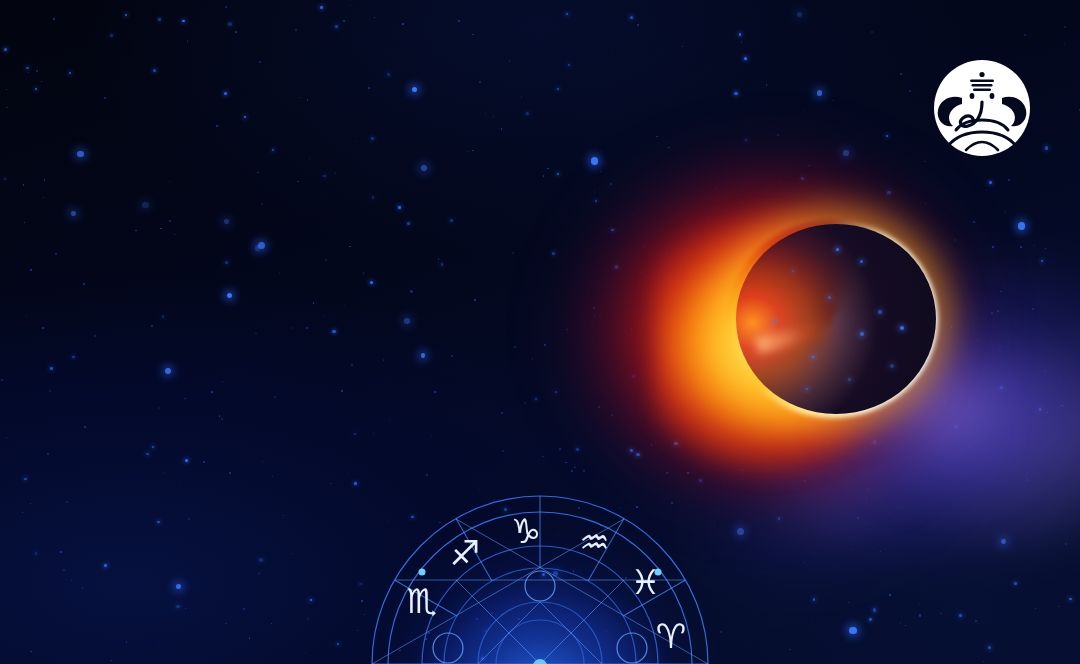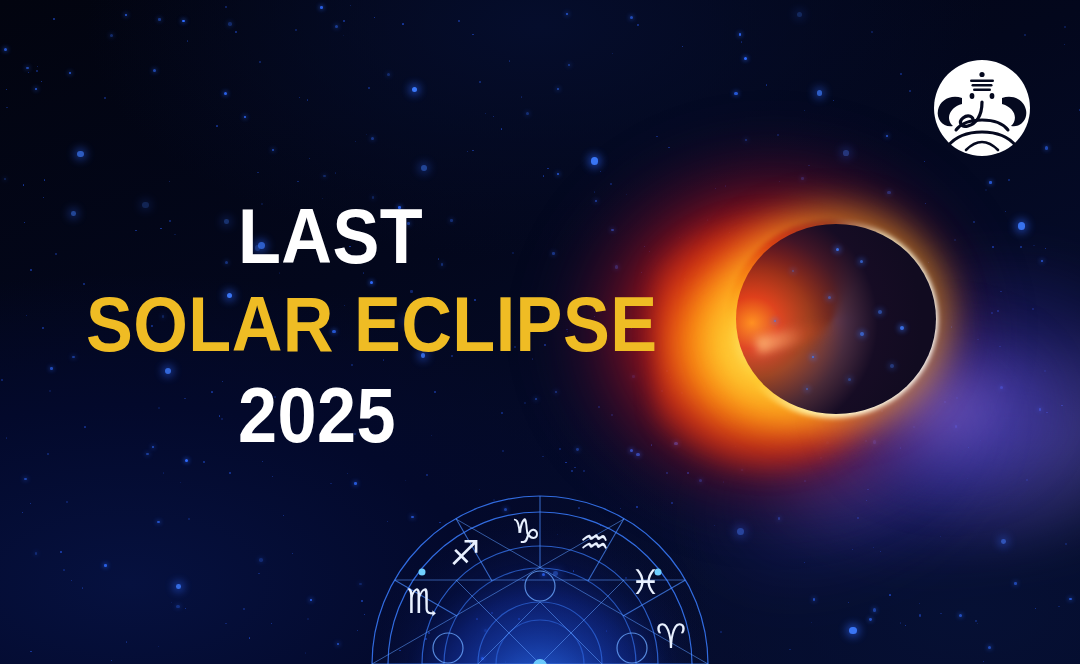--- a/index.html
+++ b/index.html
@@ -704,25 +704,20 @@
             <text x="-74.9" y="-99.1">♐</text>
             <text x="-14.0" y="-121.3">♑</text>
             <text x="54.5" y="-110.4">♒</text>
             <text x="105.6" y="-70.5">♓</text>
             <text x="131.1" y="-15.9">♈</text>
           </g>
       </g>
     </svg>
   </div>
 
-  <div class="headline">
-    <span class="line line-1">LAST</span>
-    <span class="line line-2">SOLAR ECLIPSE</span>
-    <span class="line line-3">2025</span>
-  </div>
 
   <div class="logo">
     <svg viewBox="0 0 100 100" width="100" height="100" aria-hidden="true">
       <circle cx="50" cy="50" r="48" fill="#ffffff"></circle>
       <g fill="#05091f">
 
         <ellipse cx="50" cy="16.5" rx="2.6" ry="2.6"></ellipse>
         <rect x="38" y="21.5" width="24" height="2.6" rx="1.3"></rect>
         <rect x="39.5" y="26" width="21" height="2.6" rx="1.3"></rect>
         <rect x="41" y="30.5" width="18" height="2.6" rx="1.3"></rect>

